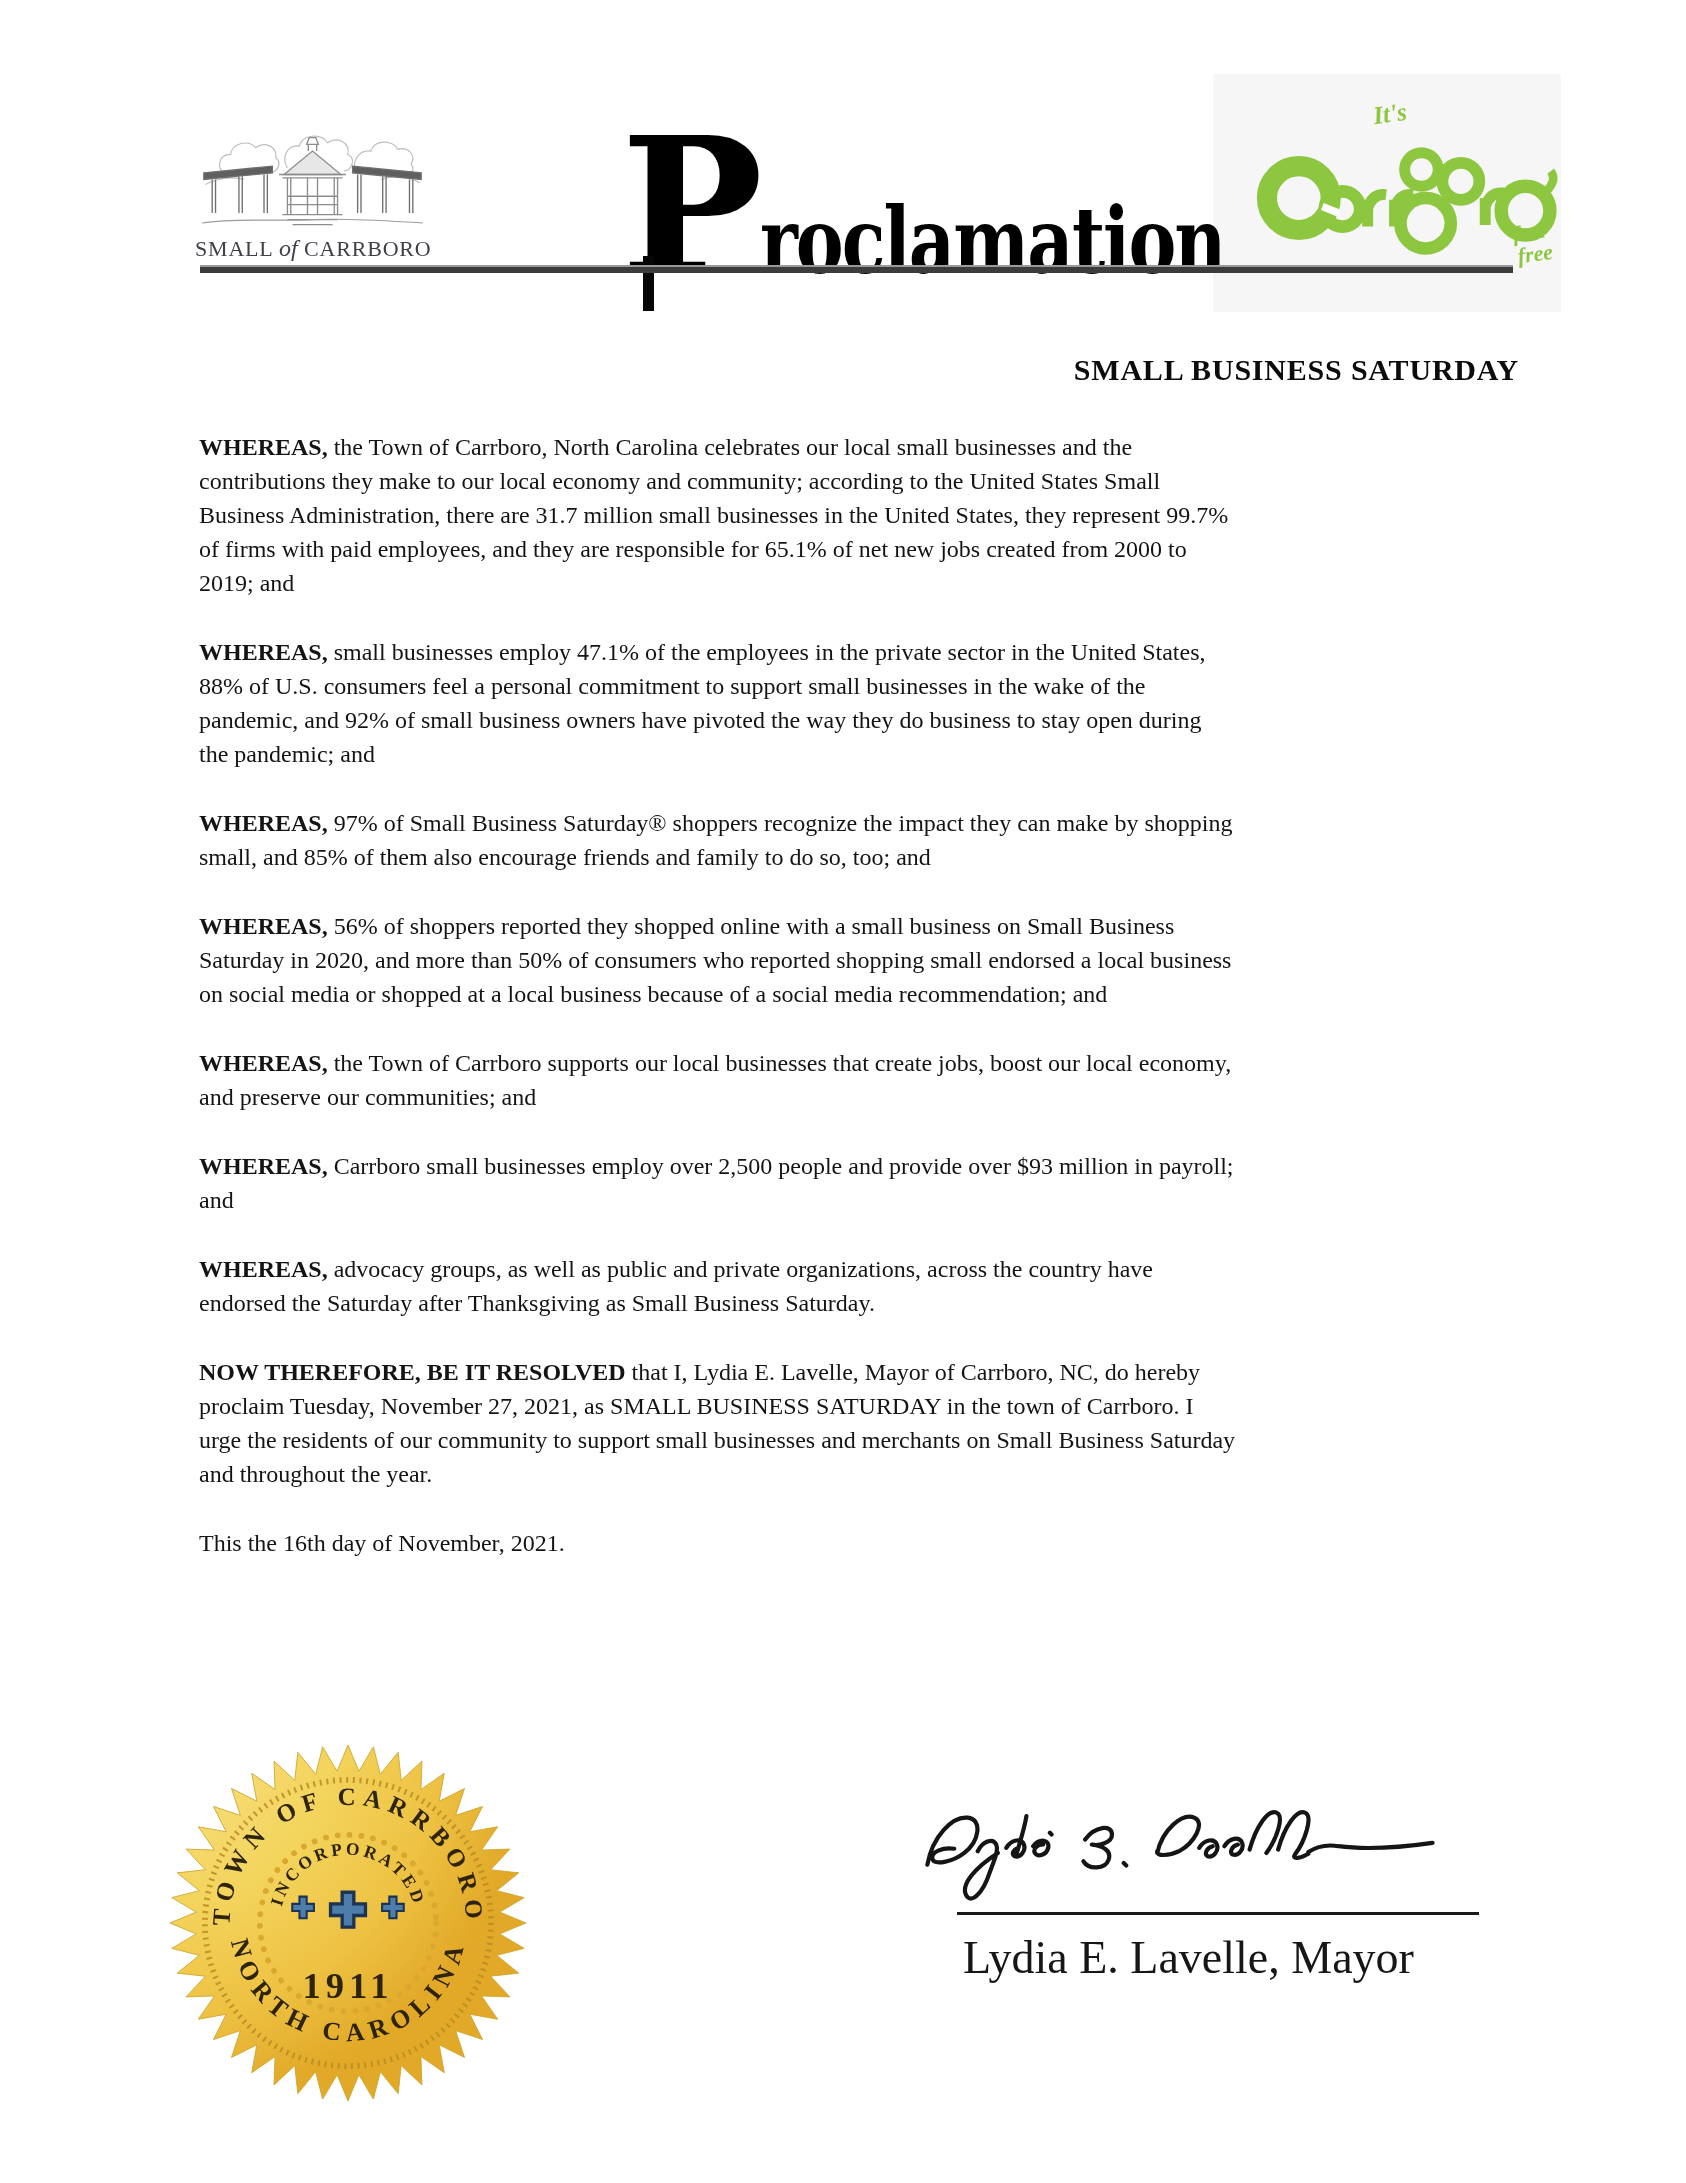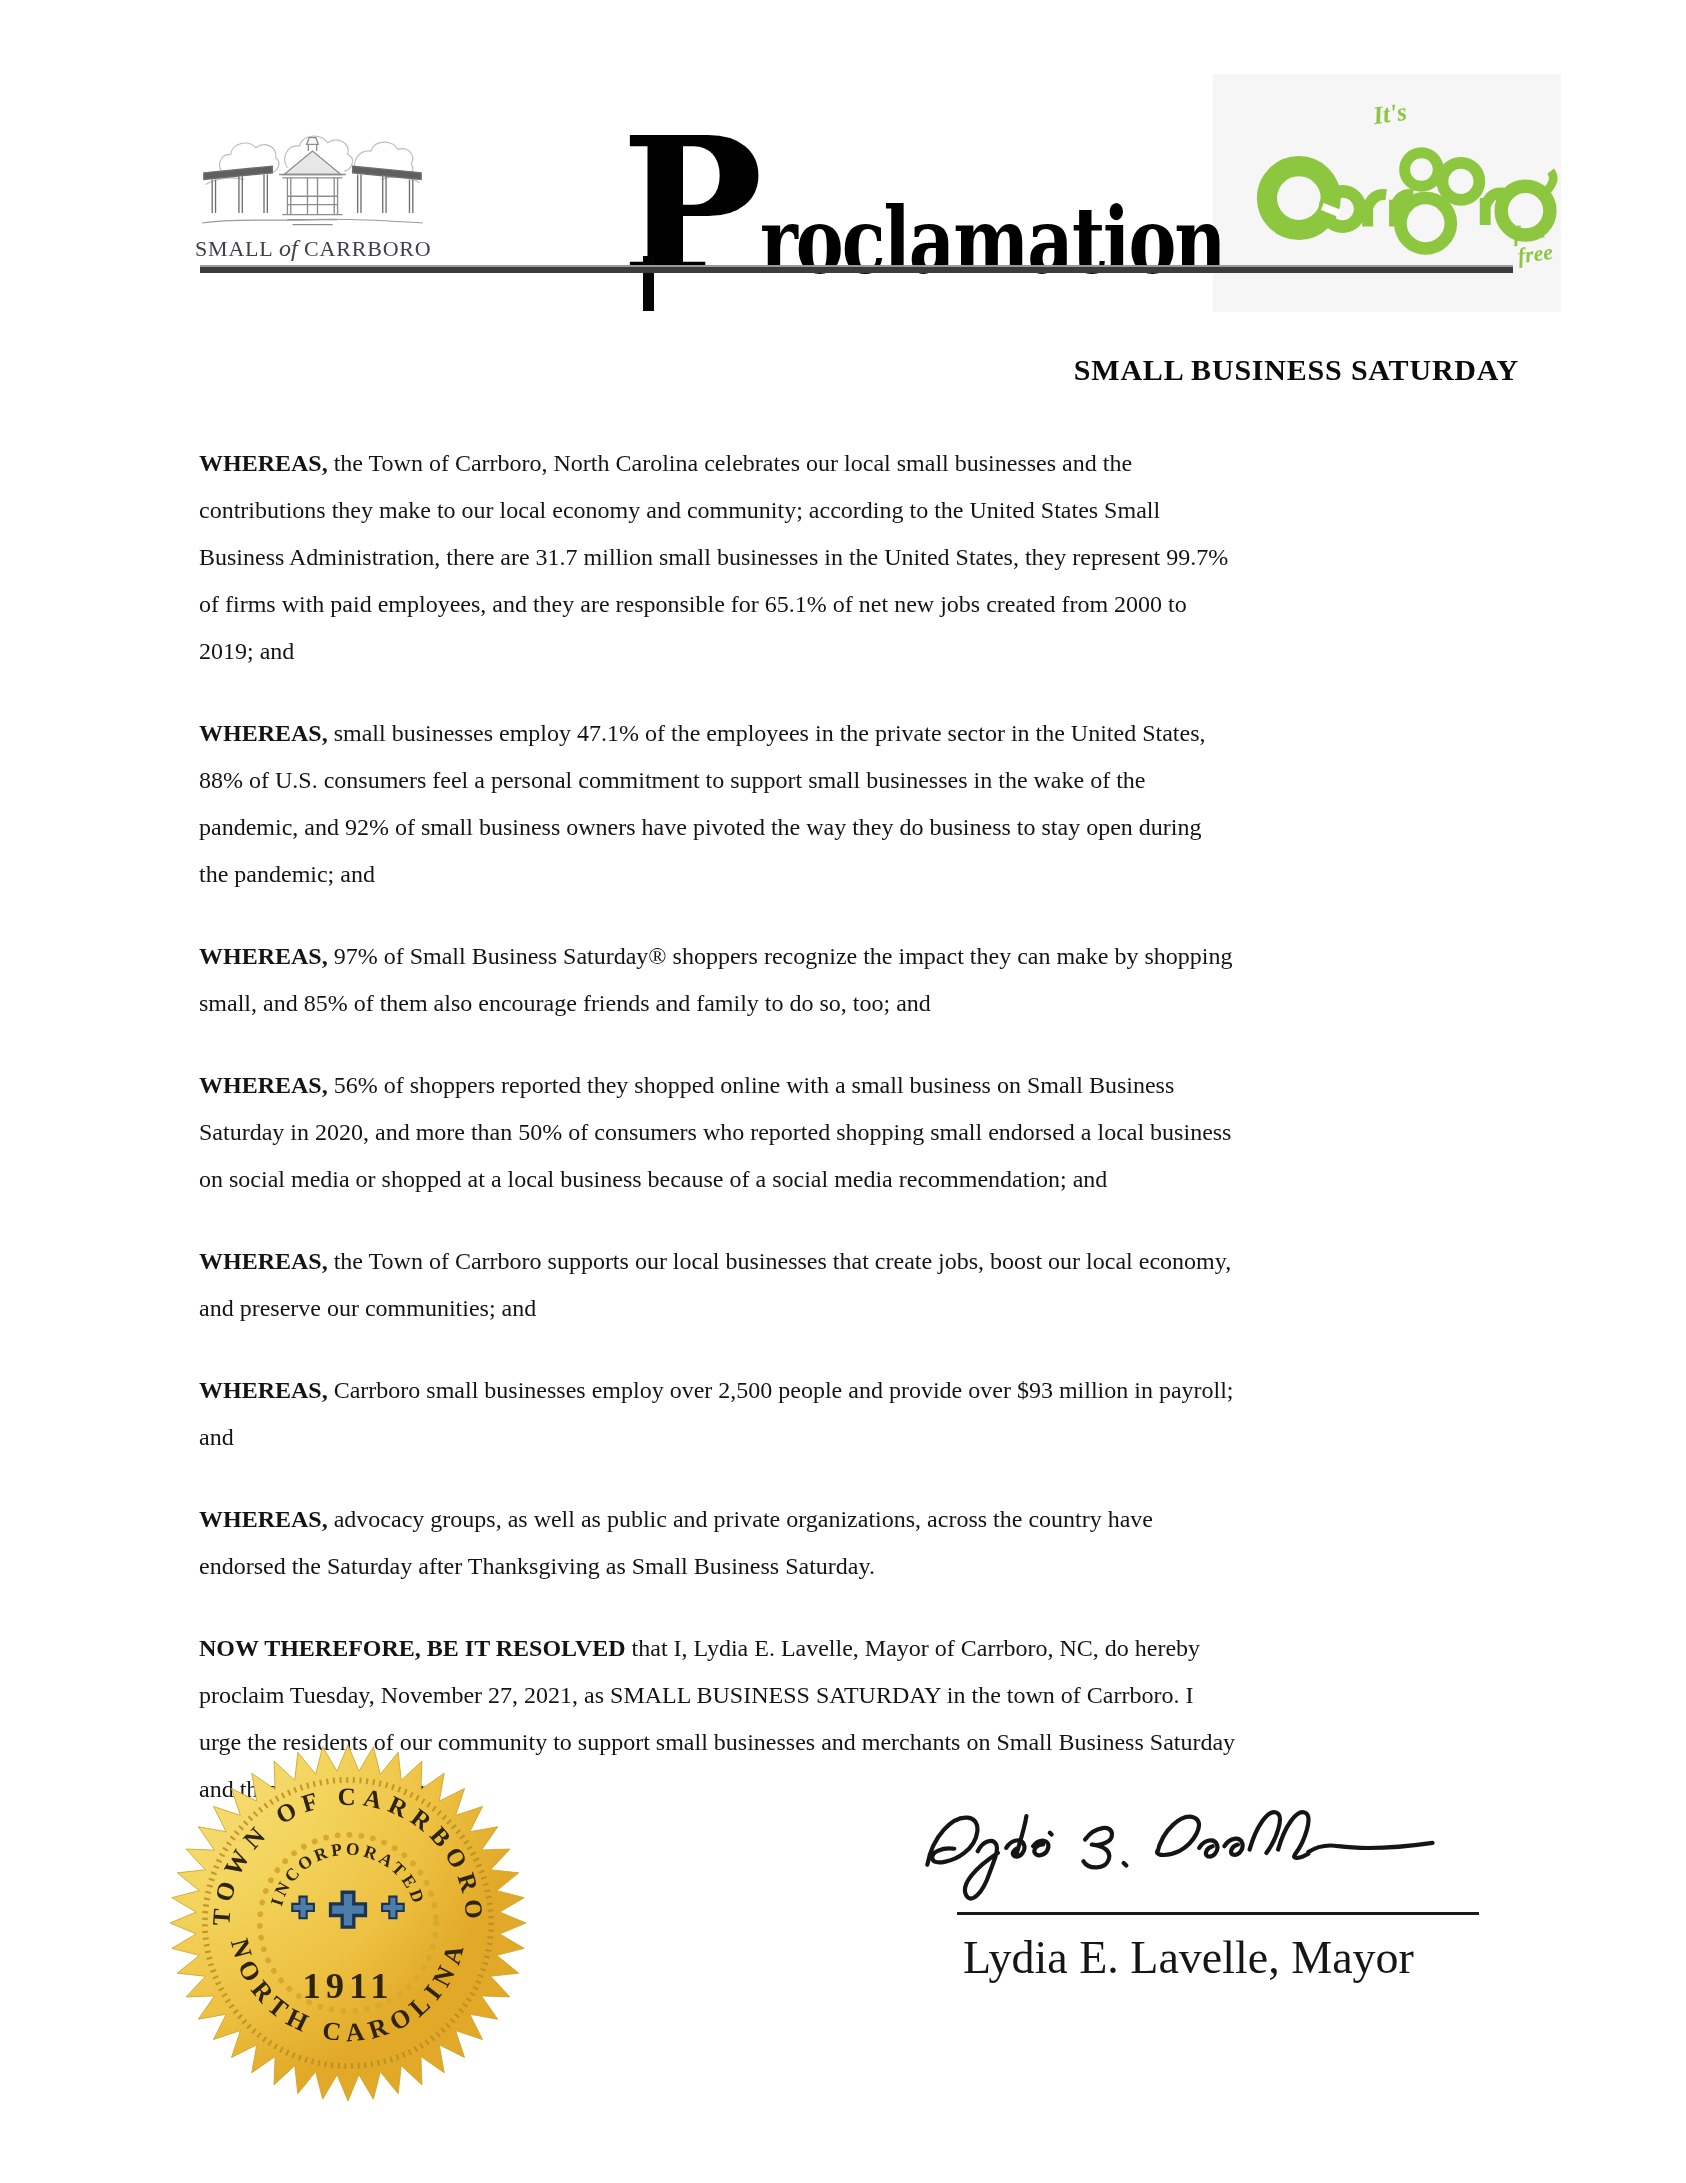--- a/index.html
+++ b/index.html
@@ -53,22 +53,22 @@
   }
   
   .doc-title{
     position:absolute;left:199px;top:353px;width:1320px;
     text-align:right;font-weight:700;font-size:30px;letter-spacing:0.8px;color:#0c0c0c;
   }
   .paragraphs{
     position:absolute;left:199px;top:430px;width:1344px;
   }
   .paragraphs p{
-    margin:10px 0 35px 0;
-    font-size:24px;line-height:47px;
+    margin:0 0 35px 0;
+    font-size:24px;line-height:34px;
     white-space:pre-line;
   }
   .paragraphs p strong{font-weight:700;}
   
   .seal{position:absolute;left:165px;top:1740px;width:366px;height:366px;}
   .signature-svg{position:absolute;left:919px;top:1794px;width:537px;height:143px;}
   .signature-line{
     position:absolute;left:957px;top:1912px;width:522px;height:3.4px;background:#1a1a1a;
   }
   .signature-name{
@@ -162,20 +162,21 @@
       <p><strong>WHEREAS,</strong><span> the Town of Carrboro supports our local businesses that create jobs, boost our local economy,
 and preserve our communities; and</span></p>
       <p><strong>WHEREAS,</strong><span> Carrboro small businesses employ over 2,500 people and provide over $93 million in payroll;
 and</span></p>
       <p><strong>WHEREAS,</strong><span> advocacy groups, as well as public and private organizations, across the country have
 endorsed the Saturday after Thanksgiving as Small Business Saturday.</span></p>
       <p><strong>NOW THEREFORE, BE IT RESOLVED</strong><span> that I, Lydia E. Lavelle, Mayor of Carrboro, NC, do hereby
 proclaim Tuesday, November 27, 2021, as SMALL BUSINESS SATURDAY in the town of Carrboro. I
 urge the residents of our community to support small businesses and merchants on Small Business Saturday
 and throughout the year.</span></p>
+      <p><span>This the 16th day of November, 2021.</span></p>
     </div>
 
   <svg class="seal" viewBox="-220 -220 440 440">
     <defs>
       <radialGradient id="goldGrad" cx="0" cy="0" r="1">
         <stop offset="0%" style="stop-color:var(--gold-light,#f7e084)"></stop>
         <stop offset="45%" stop-color="#f3d45c"></stop>
         <stop offset="75%" style="stop-color:var(--gold,#eec243)"></stop>
         <stop offset="100%" style="stop-color:var(--gold-dark,#e2a928)"></stop>
       </radialGradient>

